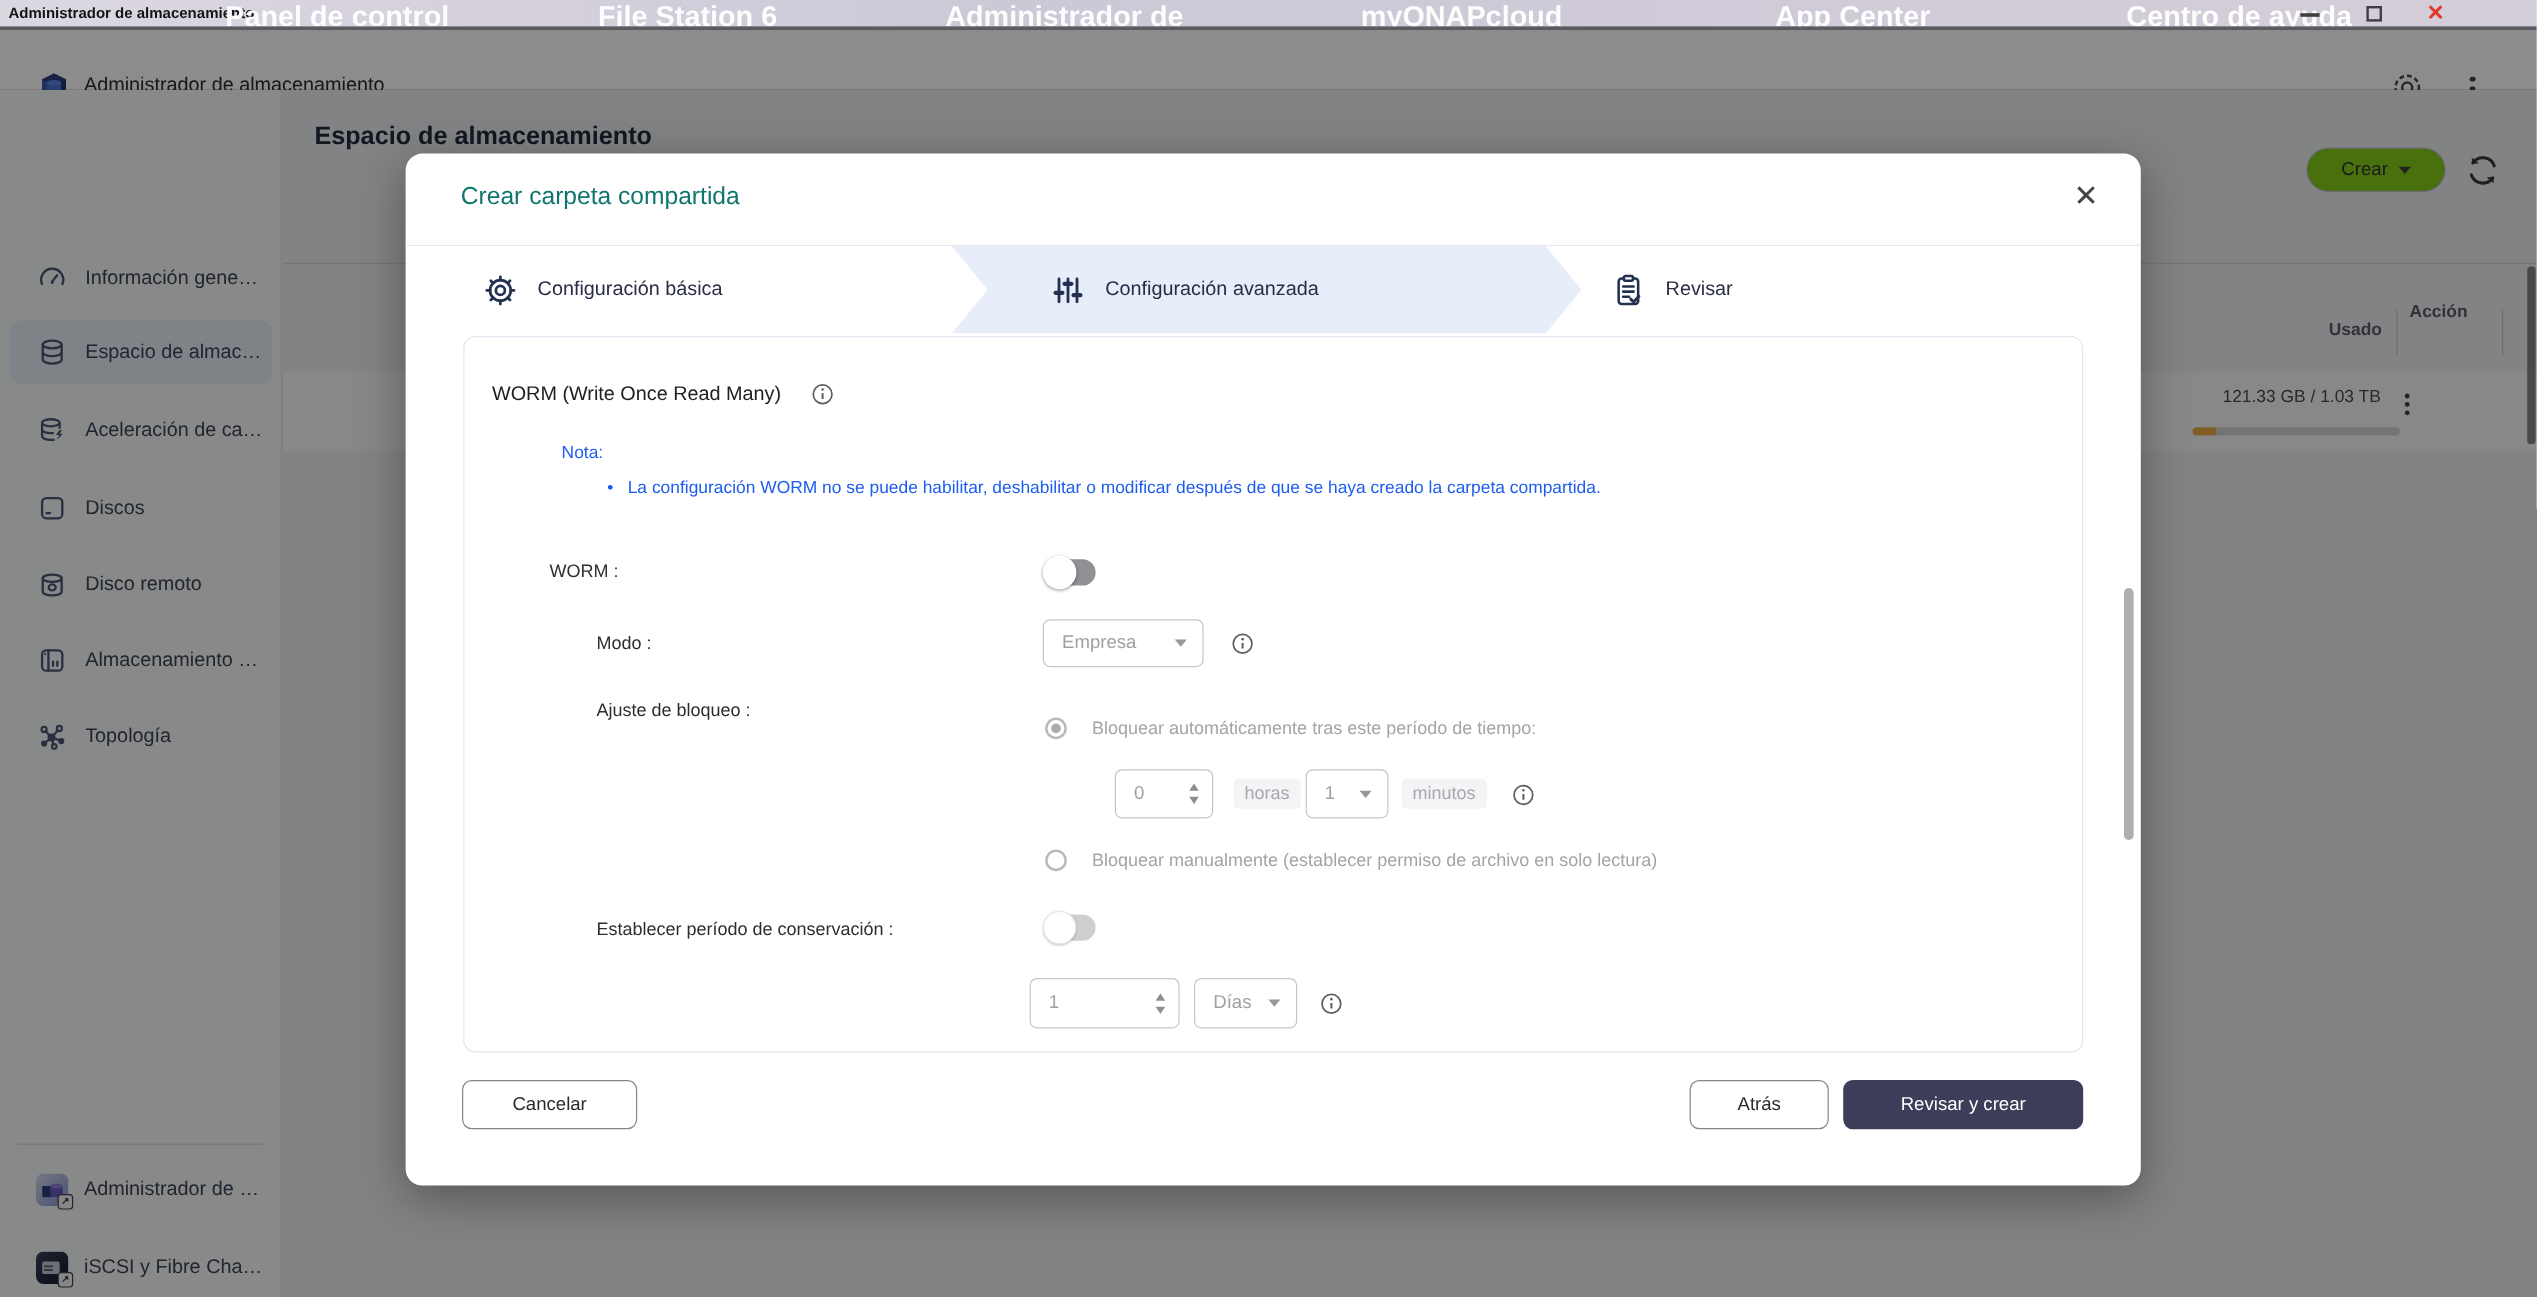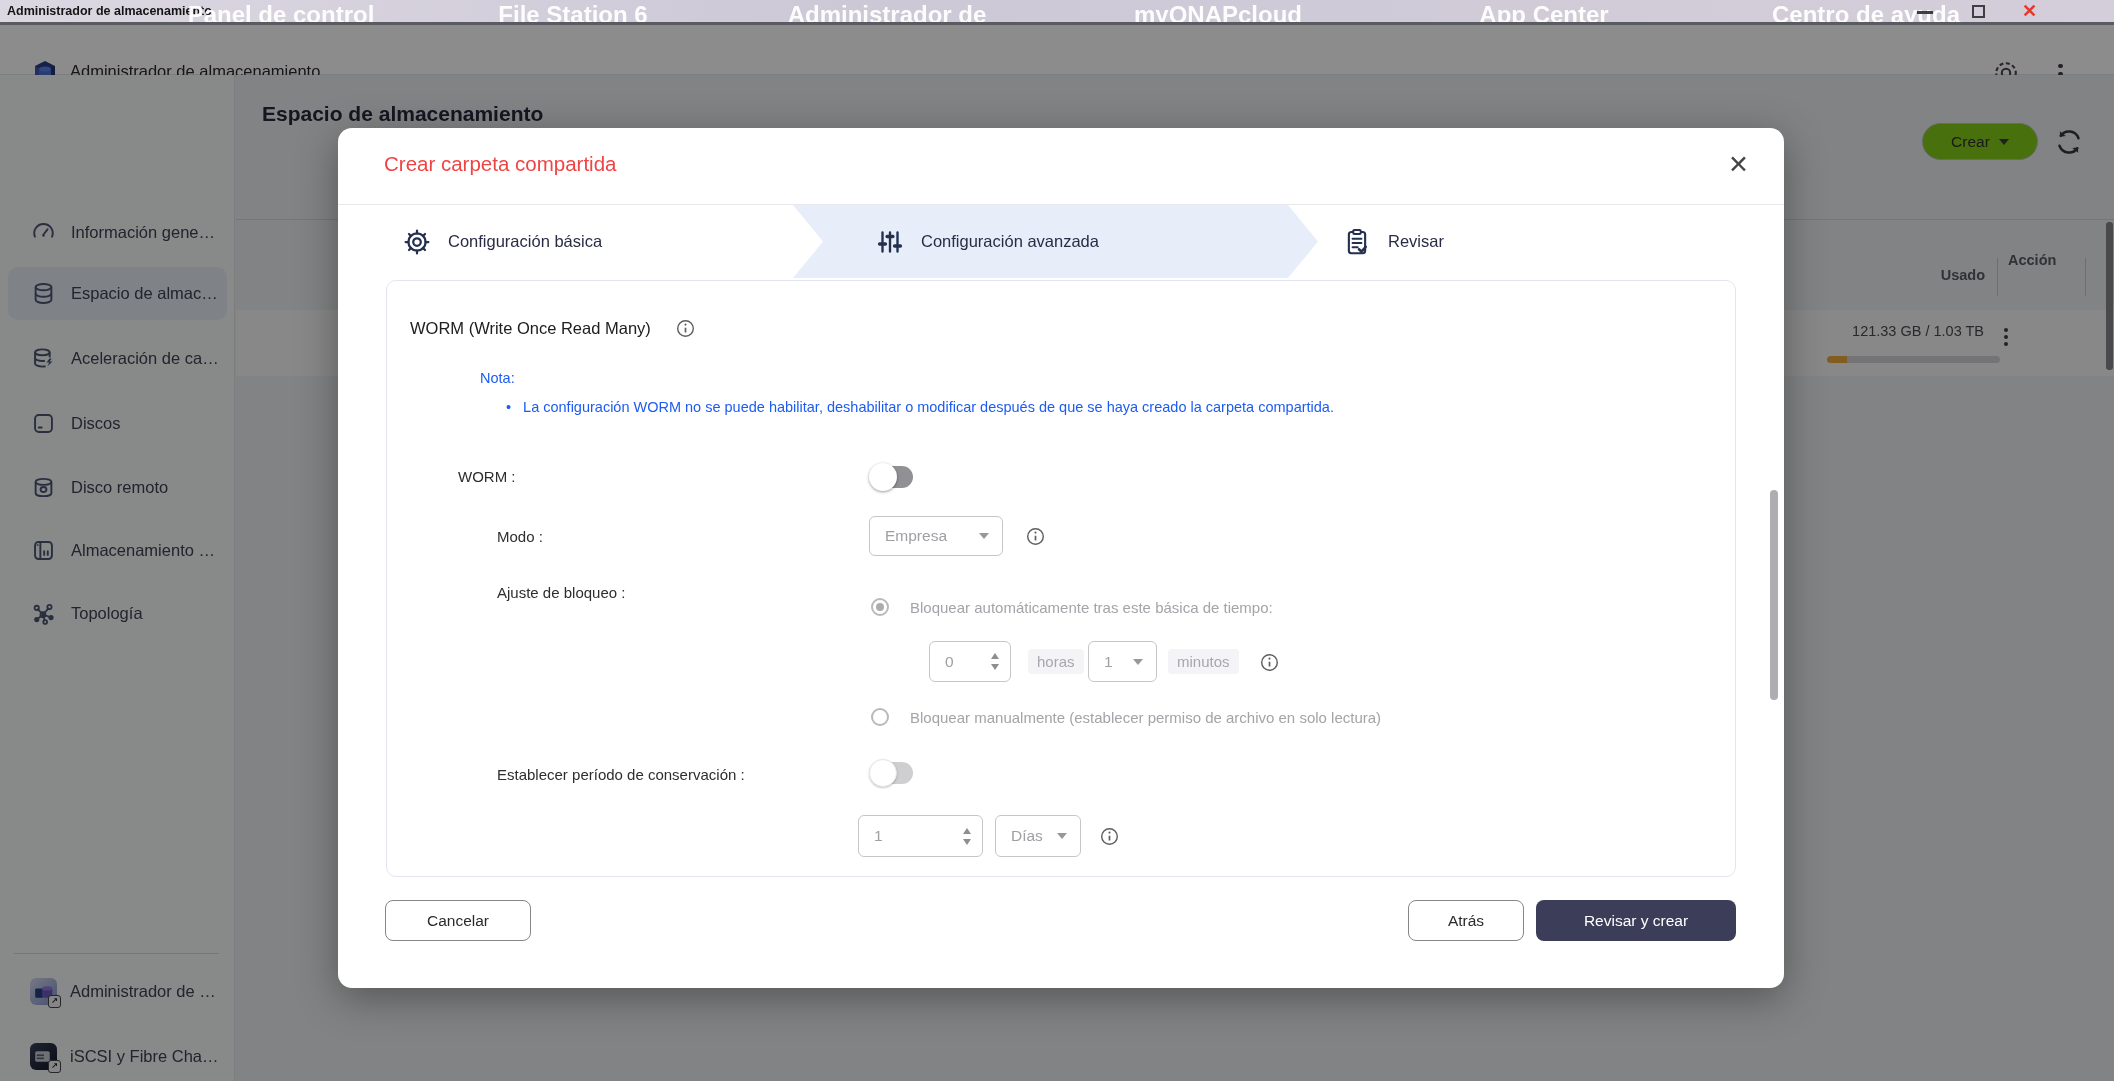--- a/index.html
+++ b/index.html
@@ -69,38 +69,38 @@
   .progress { position:absolute; left:1591px; top:281px; width:173px; height:7px; border-radius:4px; background:#d3d4d7; overflow:hidden; }
   .progress-fill { height:100%; background:#eda93f; border-radius:4px 0 0 4px; }
   .bg-scrollbar { position:absolute; left:1870px; top:147px; width:7px; height:148px; background:#85868b; border-radius:3px; }
 
   
   .overlay { position:absolute; left:0; top:25px; width:2114px; height:1056px; background:rgba(0,0,0,.45); z-index:50; }
 
   
   .modal { position:absolute; left:338px; top:128px; width:1446px; height:860px; background:#fff;
     border-radius:14px; box-shadow:0 10px 40px rgba(0,0,0,.35); z-index:60; }
-  .modal-title { position:absolute; left:46px; top:24px; font-size:20.5px; font-weight:500; color:#ef4444; }
+  .modal-title { position:absolute; left:46px; top:24px; font-size:20.5px; font-weight:500; color:#0f766e; }
   .modal-close { position:absolute; left:1390px; top:22px; font-size:25px; color:#454548; line-height:28px; }
   .modal-divider { position:absolute; left:0; top:76px; width:1446px; height:1px; background:#e8e8ec; }
   .wizard { position:absolute; left:0; top:77px; width:1446px; height:73px; }
   .step-band { position:absolute; left:455px; top:0; width:525px; height:73px; background:#e8edfa;
     clip-path:polygon(0 0, calc(100% - 30px) 0, 100% 50%, calc(100% - 30px) 100%, 0 100%, 30px 50%); }
   .step { position:absolute; top:0; height:73px; display:flex; align-items:center; gap:16px; color:#2a2c45; }
   .step .wicon { width:30px; height:30px; color:#24304f; }
   .step .wlabel { font-size:16.5px; }
   .st1{left:64px}.st2{left:537px}.st3{left:1004px}
 
   .panel { position:absolute; left:48px; top:152px; width:1350px; height:597px; border:1px solid #e3e6f0;
     border-radius:10px; background:#fff; }
 
   .worm-head { position:absolute; left:72px; top:191px; display:flex; align-items:center; gap:25px; }
   .worm-head .htxt { font-size:16.5px; color:#202023; }
   .iicon { width:19px; height:19px; color:#5f5f62; flex:0 0 auto; }
-  .note-label { position:absolute; left:142px; top:242px; font-size:14.5px; color:#1d5cf2; }
+  .note-label { position:absolute; left:130px; top:242px; font-size:14.5px; color:#1d5cf2; }
   .note-bullet { position:absolute; left:168px; top:271px; display:flex; gap:12px; font-size:14.5px; color:#1d5cf2; }
 
   .flabel { position:absolute; font-size:15px; color:#2e2e31; white-space:nowrap; }
   .dlabel { position:absolute; font-size:15px; color:#a3a4a8; white-space:nowrap; }
 
   .toggle { position:absolute; width:42px; height:22px; border-radius:11px; background:#919195; }
   .toggle .knob { position:absolute; left:-2px; top:-3px; width:28px; height:28px; border-radius:50%;
     background:#fff; box-shadow:0 1px 3px rgba(0,0,0,.4); }
   .toggle.disabled { background:#cfcfd2; }
   .toggle.disabled .knob { box-shadow:0 1px 2px rgba(0,0,0,.22); border:1px solid #e6e6e8; }
@@ -364,21 +364,21 @@
     <span class="caret"></span>
   </div>
   <svg class="iicon abs" style="left:688px; top:399px;" viewBox="0 0 20 20" fill="none" stroke="currentColor" stroke-width="1.5">
     <circle cx="10" cy="10" r="8.2"></circle>
       <path d="M10 9.2v5" stroke-width="1.8"></path>
       <circle cx="10" cy="5.9" r="1.1" fill="currentColor" stroke="none"></circle>
   </svg>
 
   <div class="flabel" style="left:159px; top:456px;">Ajuste de bloqueo :</div>
   <div class="radio checked" style="left:533px; top:470px;"></div>
-  <div class="dlabel" style="left:572px; top:471px;">Bloquear automáticamente tras este básica de tiempo:</div>
+  <div class="dlabel" style="left:572px; top:471px;">Bloquear automáticamente tras este período de tiempo:</div>
 
   <div class="selbox" style="left:591px; top:513px; width:82px; height:41px;">
     <span class="val">0</span>
     <span class="spin-arrows">
         <span class="arr-up"></span>
         <span class="arr-dn"></span>
       </span>
   </div>
   <div class="chip" style="left:690px; top:521px;">horas</div>
   <div class="selbox" style="left:750px; top:513px; width:69px; height:41px;">

